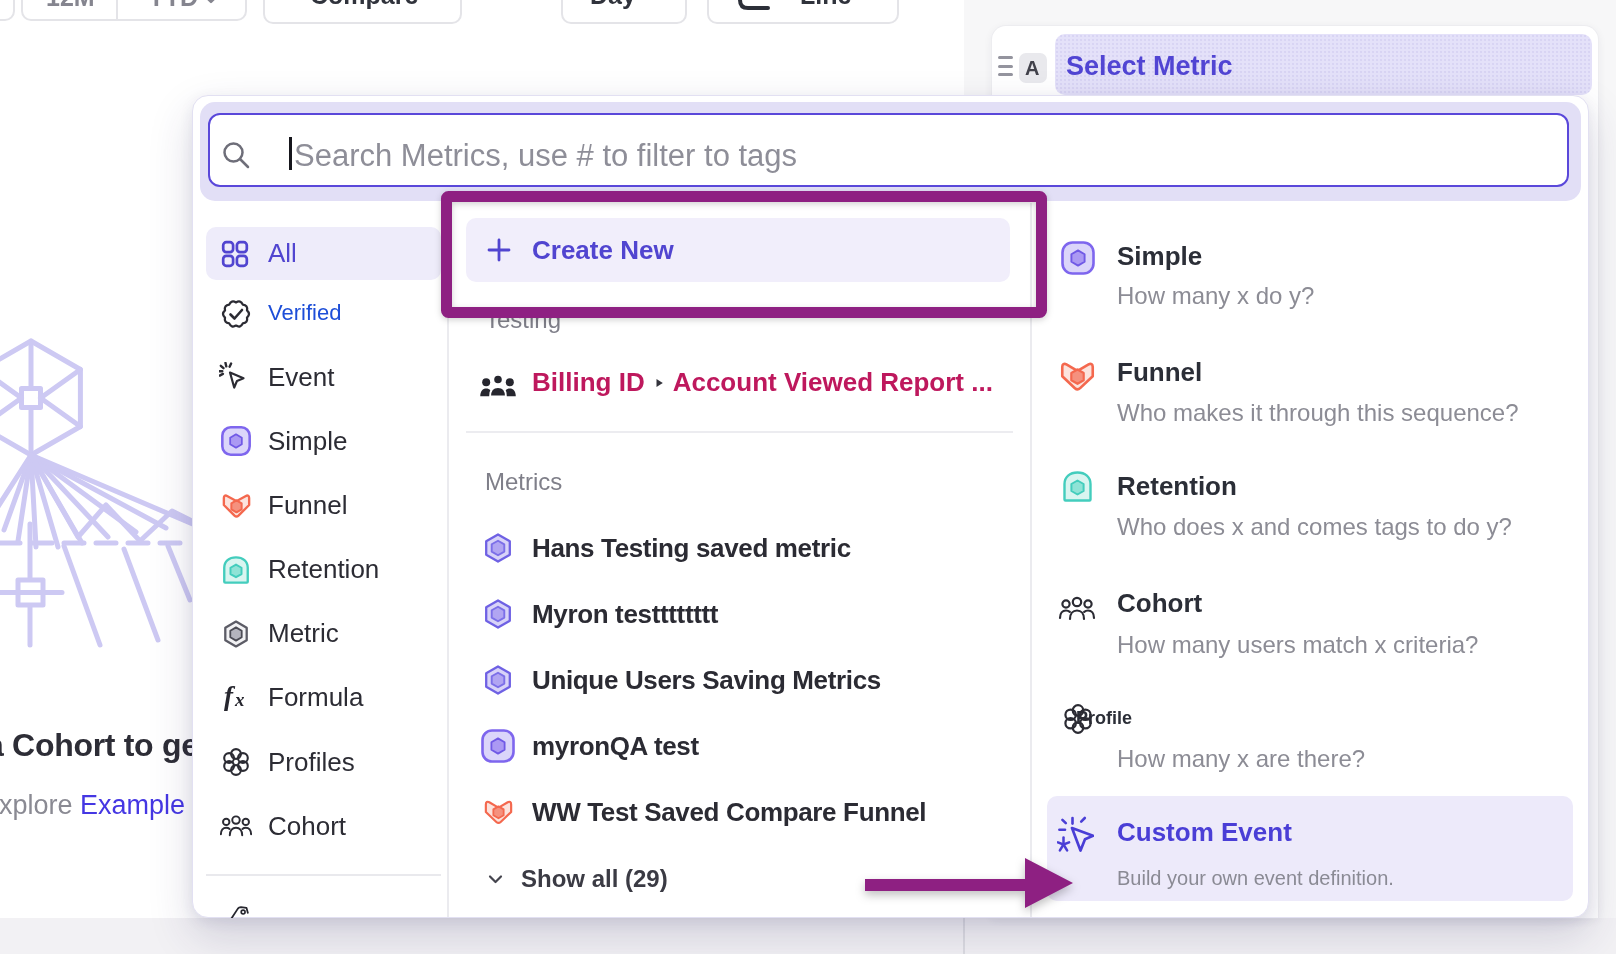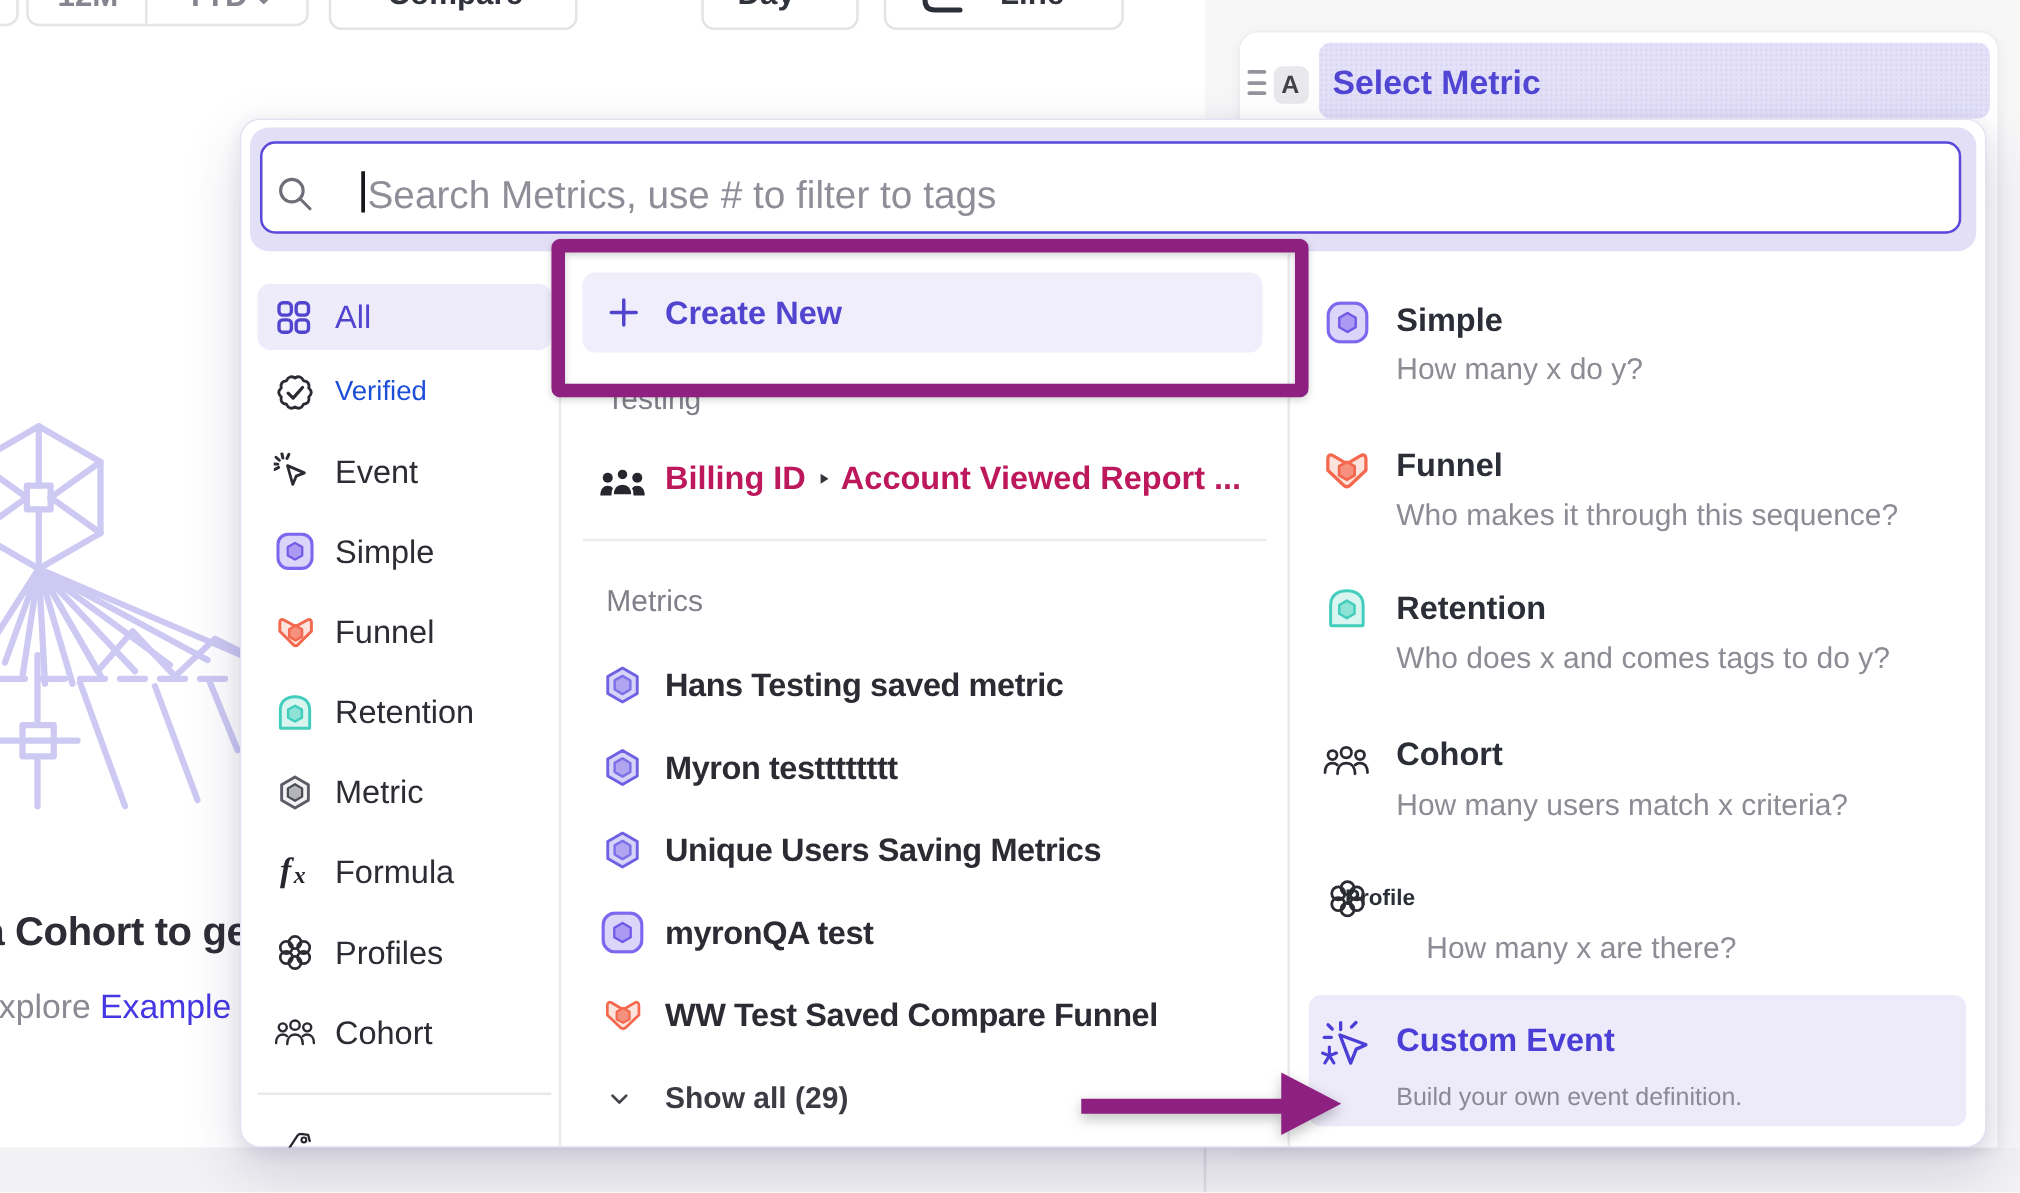--- a/index.html
+++ b/index.html
@@ -196,21 +196,21 @@
       <path d="M17.0,9.4 L23.6,13.2 L23.6,20.8 L17.0,24.6 L10.4,20.8 L10.4,13.2 Z" fill="#ab99f3" stroke="#7059e6" stroke-width="1.8" stroke-linejoin="round"></path>
     </svg>
 <div style="position:absolute;left:340px;top:701px;font-size:26px;font-weight:700;color:#2b2b33;white-space:nowrap;line-height:32px;letter-spacing:-0.35px;">WW Test Saved Compare Funnel</div>
 <svg style="position:absolute;left:291px;top:702px" width="31" height="28" viewBox="0 0 34 31" fill="none">
       <path d="M3 8.2 C3 5.6 4.7 4.6 6.8 5.8 L15 10.6 Q17 11.8 19 10.6 L27.2 5.8 C29.3 4.6 31 5.6 31 8.2 L31 16.6 L19.4 27.6 Q17 29.8 14.6 27.6 L3 16.6 Z" fill="#fce3dd" stroke="#f4684e" stroke-width="2.4" stroke-linejoin="round"></path>
       <path d="M17.0,10.4 L22.7,13.7 L22.7,20.3 L17.0,23.6 L11.3,20.3 L11.3,13.7 Z" fill="#f5917e" stroke="#f4684e" stroke-width="2" stroke-linejoin="round"></path>
     </svg>
 <svg style="position:absolute;left:295px;top:778px" width="17" height="12" viewBox="0 0 17 12" fill="none">
       <path d="M3 3.5 L8.5 9 L14 3.5" stroke="#45454e" stroke-width="2.2" stroke-linecap="round" stroke-linejoin="round"></path>
     </svg>
-<div style="position:absolute;left:329px;top:769px;font-size:24px;font-weight:700;color:#3b3b44;white-space:nowrap;line-height:30px;letter-spacing:0;margin-left:11px;">Show all (29)</div>
+<div style="position:absolute;left:329px;top:769px;font-size:24px;font-weight:700;color:#3b3b44;white-space:nowrap;line-height:30px;letter-spacing:0;">Show all (29)</div>
 <div style="position:absolute;left:855px;top:701px;width:526px;height:105px;border-radius:10px;background:#edeafa"></div>
 <div style="position:absolute;left:925px;top:145px;font-size:26px;font-weight:700;color:#2b2e37;white-space:nowrap;line-height:32px;letter-spacing:0;">Simple</div>
 <div style="position:absolute;left:925px;top:186px;font-size:24px;font-weight:400;color:#8c8c95;white-space:nowrap;line-height:30px;letter-spacing:0;">How many x do y?</div>
 <svg style="position:absolute;left:869px;top:146px" width="34" height="34" viewBox="0 0 34 34" fill="none">
       <rect x="1.5" y="1.5" width="31" height="31" rx="10" fill="#dbd5fa" stroke="#7e66ee" stroke-width="2.6"></rect>
       <path d="M17.0,9.4 L23.6,13.2 L23.6,20.8 L17.0,24.6 L10.4,20.8 L10.4,13.2 Z" fill="#ab99f3" stroke="#7059e6" stroke-width="1.9" stroke-linejoin="round"></path>
     </svg>
 <div style="position:absolute;left:925px;top:261px;font-size:26px;font-weight:700;color:#2b2e37;white-space:nowrap;line-height:32px;letter-spacing:0;">Funnel</div>
 <div style="position:absolute;left:925px;top:303px;font-size:24px;font-weight:400;color:#8c8c95;white-space:nowrap;line-height:30px;letter-spacing:0;">Who makes it through this sequence?</div>
 <svg style="position:absolute;left:867px;top:262.5px" width="37" height="34" viewBox="0 0 34 31" fill="none">
@@ -227,21 +227,21 @@
 <div style="position:absolute;left:925px;top:535px;font-size:24px;font-weight:400;color:#8c8c95;white-space:nowrap;line-height:30px;letter-spacing:0;">How many users match x criteria?</div>
 <svg style="position:absolute;left:866px;top:498.5px" width="38" height="27" viewBox="0 0 38 27" fill="none">
       <circle cx="8" cy="10" r="3.6" stroke="#2b2b33" stroke-width="2.2"></circle>
       <circle cx="30" cy="10" r="3.6" stroke="#2b2b33" stroke-width="2.2"></circle>
       <circle cx="19" cy="8" r="4.2" stroke="#2b2b33" stroke-width="2.2"></circle>
       <path d="M2 24 C2 19 4.5 16.5 8 16.5 C9.5 16.5 10.8 17 11.8 17.9" stroke="#2b2b33" stroke-width="2.2" stroke-linecap="round"></path>
       <path d="M36 24 C36 19 33.5 16.5 30 16.5 C28.5 16.5 27.2 17 26.2 17.9" stroke="#2b2b33" stroke-width="2.2" stroke-linecap="round"></path>
       <path d="M12 25 C12 19.5 15 16.5 19 16.5 C23 16.5 26 19.5 26 25" stroke="#2b2b33" stroke-width="2.2" stroke-linecap="round"></path>
     </svg>
 <div style="position:absolute;left:884px;top:607px;font-size:18px;font-weight:700;color:#2b2e37;white-space:nowrap;line-height:32px;letter-spacing:0;">Profile</div>
-<div style="position:absolute;left:925px;top:649px;font-size:24px;font-weight:400;color:#8c8c95;white-space:nowrap;line-height:30px;letter-spacing:0;margin-left:24px;">How many x are there?</div>
+<div style="position:absolute;left:925px;top:649px;font-size:24px;font-weight:400;color:#8c8c95;white-space:nowrap;line-height:30px;letter-spacing:0;">How many x are there?</div>
 <svg style="position:absolute;left:870px;top:608px" width="32" height="32" viewBox="0 0 30 30" fill="none">
       <circle cx="15.0" cy="7.0" r="4.9" stroke="#2b2b33" stroke-width="2.1"></circle>
       <circle cx="21.9" cy="11.0" r="4.9" stroke="#2b2b33" stroke-width="2.1"></circle>
       <circle cx="21.9" cy="19.0" r="4.9" stroke="#2b2b33" stroke-width="2.1"></circle>
       <circle cx="15.0" cy="23.0" r="4.9" stroke="#2b2b33" stroke-width="2.1"></circle>
       <circle cx="8.1" cy="19.0" r="4.9" stroke="#2b2b33" stroke-width="2.1"></circle>
       <circle cx="8.1" cy="11.0" r="4.9" stroke="#2b2b33" stroke-width="2.1"></circle>
     </svg>
 <svg style="position:absolute;left:865px;top:720px" width="37" height="37" viewBox="0 0 37 37" fill="none">
       <path d="M15 13 L36 20.8 L28 24.3 L23.5 35.5 Z" stroke="#4a3ed6" stroke-width="2.7" stroke-linejoin="round"></path>

